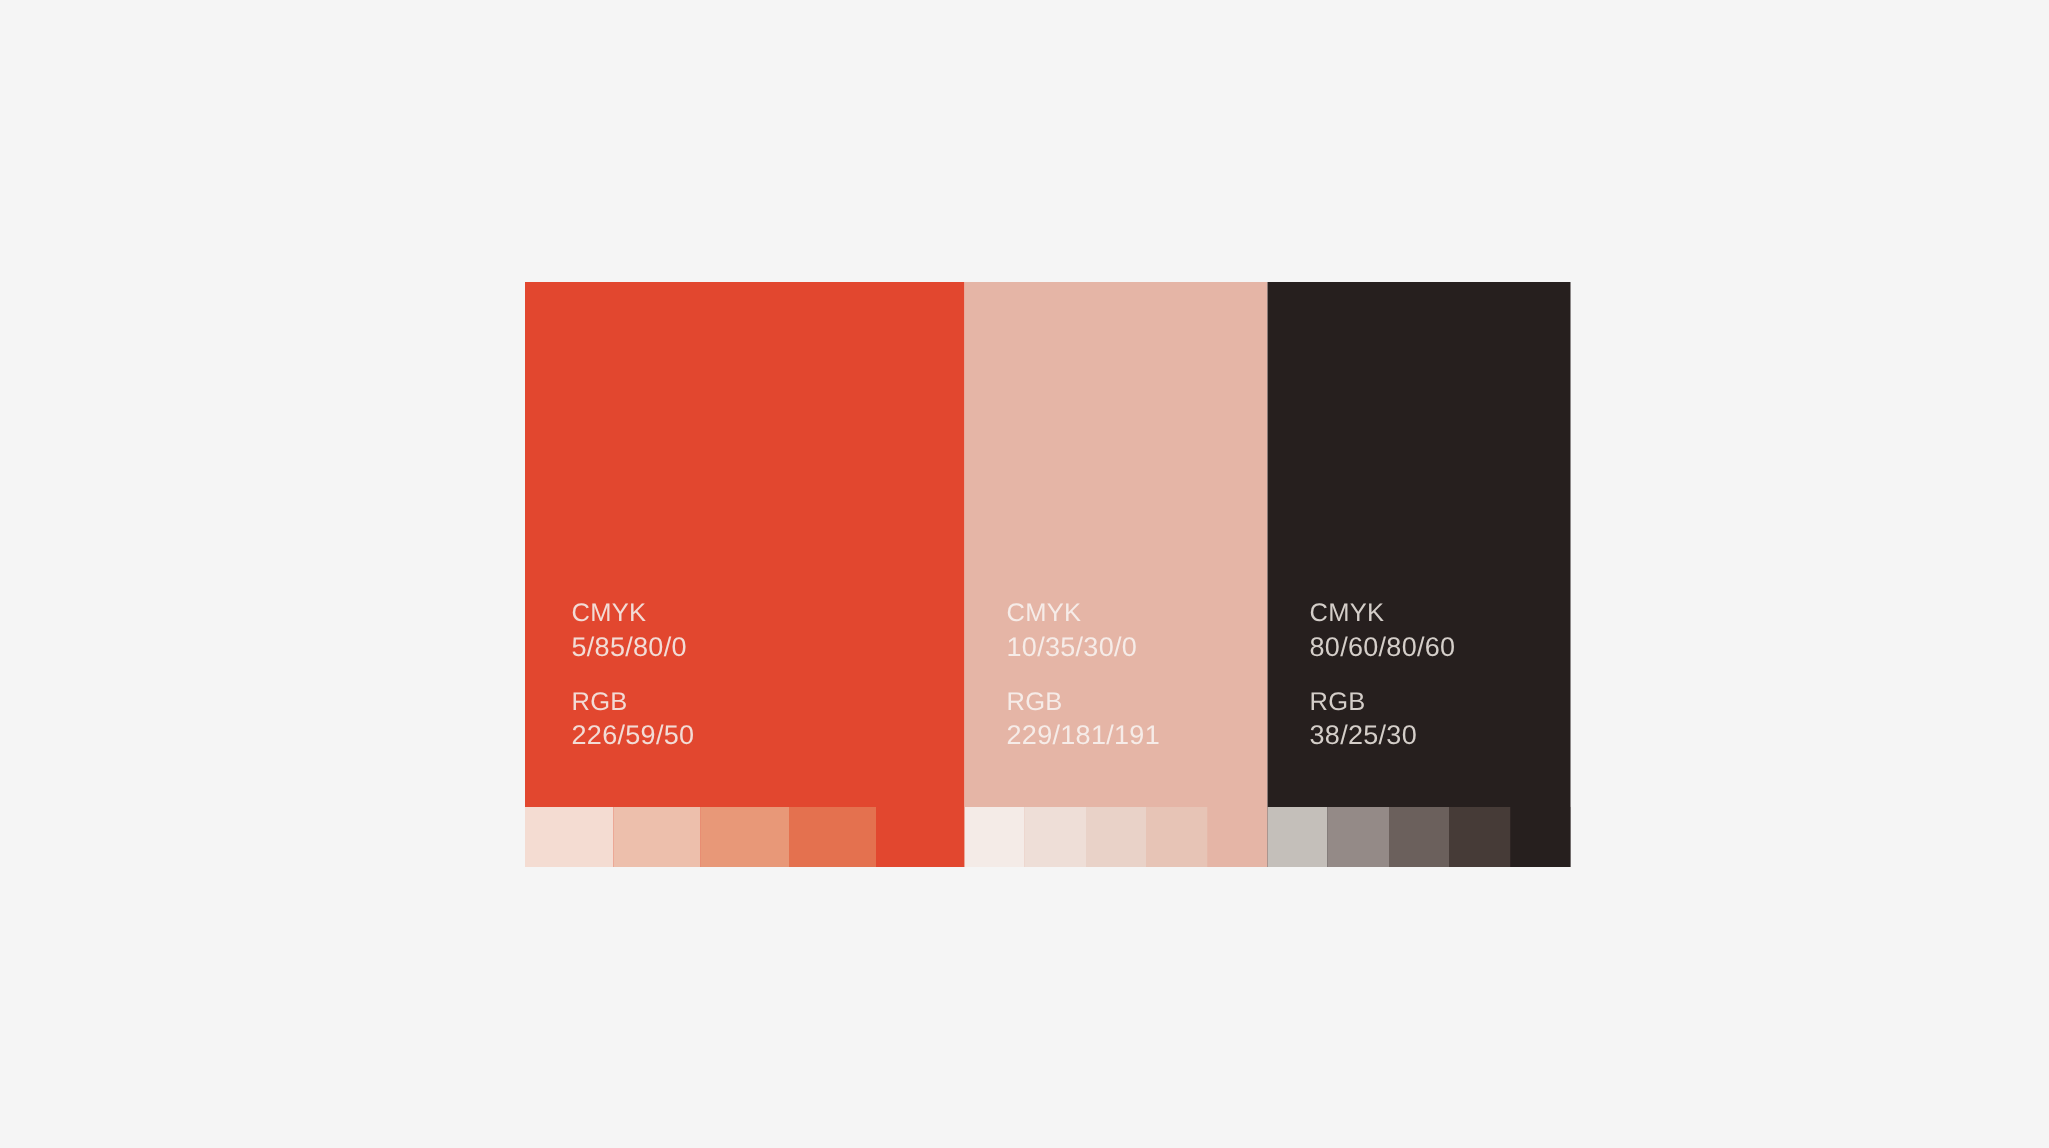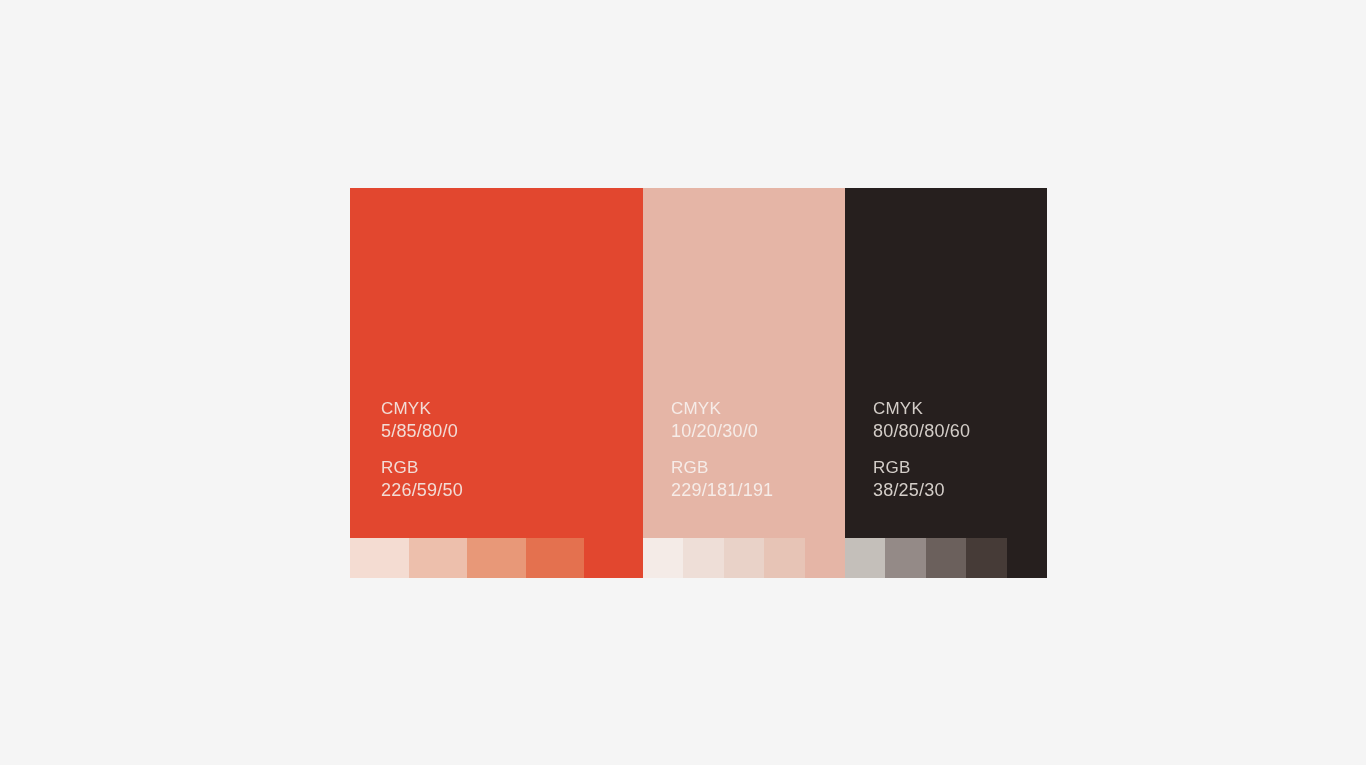--- a/index.html
+++ b/index.html
@@ -115,21 +115,21 @@
       <div class="tint-chip" style="background: rgb(228, 113, 79);"></div>
       <div class="tint-chip" style="background: rgb(226, 71, 47);"></div>
     </div>
   </div>
 
   <div class="palette-column col-secondary" id="col-1" style="background: rgb(229, 181, 166); color: rgb(246, 236, 232);">
 
     <div class="swatch-info">
       <div class="info-group cmyk-group">
         <span class="info-label">CMYK</span>
-        <span class="info-value">10/20/30/0</span>
+        <span class="info-value">10/35/30/0</span>
       </div>
       <div class="info-group rgb-group">
         <span class="info-label">RGB</span>
         <span class="info-value">229/181/191</span>
       </div>
     </div>
 
     <div class="tint-ramp" id="ramp-1">
       <div class="tint-chip" style="background: rgb(244, 235, 231);"></div>
       <div class="tint-chip" style="background: rgb(238, 222, 215);"></div>
@@ -137,21 +137,21 @@
       <div class="tint-chip" style="background: rgb(231, 196, 182);"></div>
       <div class="tint-chip" style="background: rgb(229, 181, 166);"></div>
     </div>
   </div>
 
   <div class="palette-column col-neutral" id="col-2" style="background: rgb(38, 31, 30); color: rgb(212, 206, 201);">
 
     <div class="swatch-info">
       <div class="info-group cmyk-group">
         <span class="info-label">CMYK</span>
-        <span class="info-value">80/80/80/60</span>
+        <span class="info-value">80/60/80/60</span>
       </div>
       <div class="info-group rgb-group">
         <span class="info-label">RGB</span>
         <span class="info-value">38/25/30</span>
       </div>
     </div>
 
     <div class="tint-ramp" id="ramp-2">
       <div class="tint-chip" style="background: rgb(196, 191, 186);"></div>
       <div class="tint-chip" style="background: rgb(148, 138, 135);"></div>

